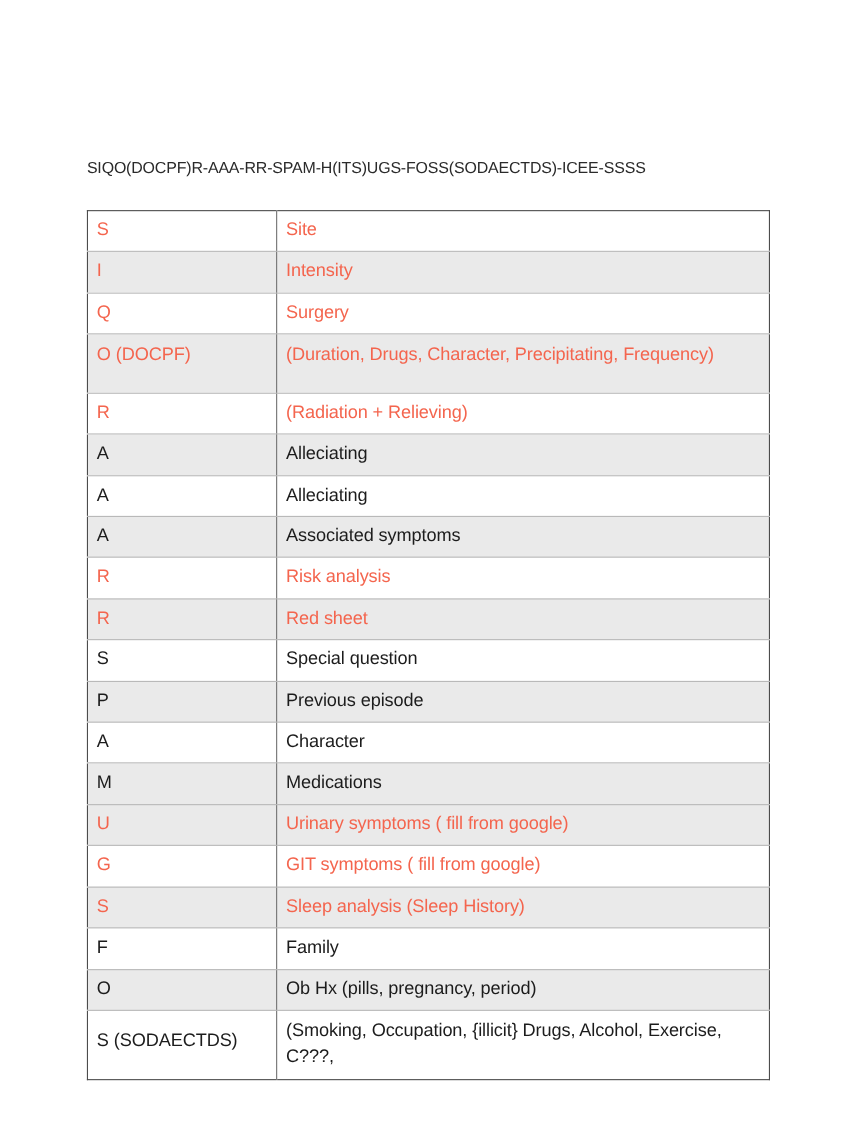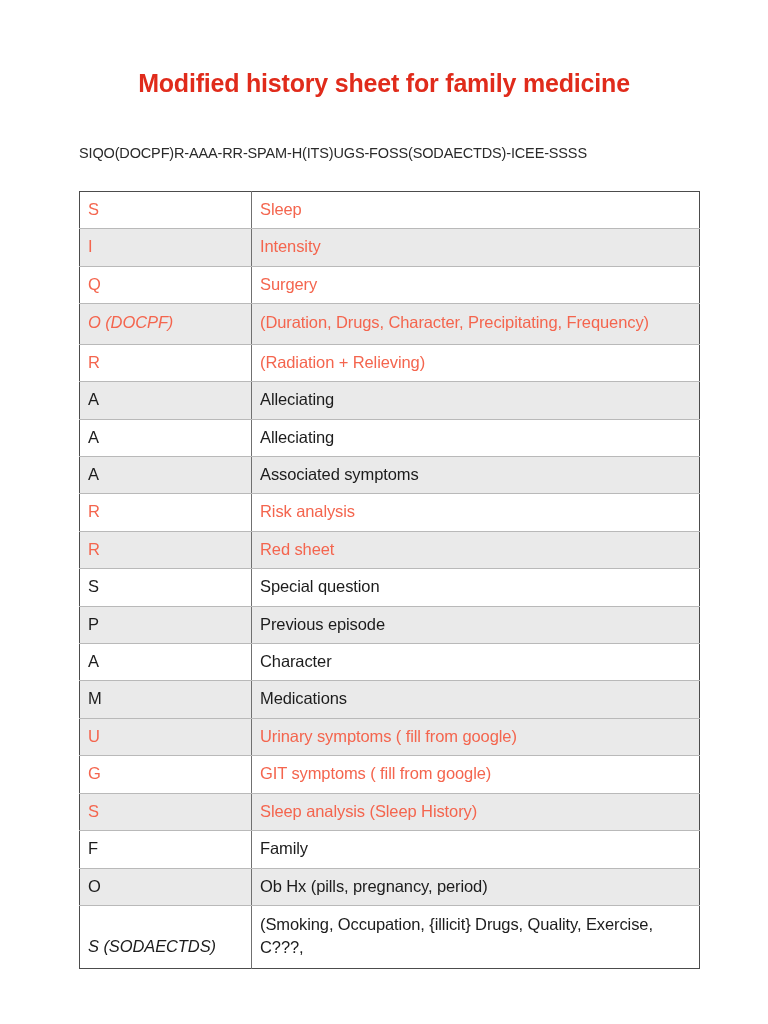--- a/index.html
+++ b/index.html
@@ -92,38 +92,36 @@
   }
   .sheet-table tr:last-child td {
     border-bottom: none;
   }
   .sheet-table tr.tall td {
     padding-top: 7px;
     padding-bottom: 8px;
   }
   .sheet-table tr.tall td.key {
     vertical-align: bottom;
-    padding-bottom: 9px;
-    font-style: italic;
+    padding-bottom: 22px;
   }
 </style>
 </head>
 <body>
 
 <div class="page">
 
-  <div class="doc-title">Modified history sheet for family medicine</div>
 
   <div class="mnemonic">SIQO(DOCPF)R-AAA-RR-SPAM-H(ITS)UGS-FOSS(SODAECTDS)-ICEE-SSSS</div>
 
   <table class="sheet-table">
     <tbody>
         <tr>
           <td class="key red">S</td>
-          <td class="desc red">Sleep</td>
+          <td class="desc red">Site</td>
         </tr>
         <tr class="alt">
           <td class="key red">I</td>
           <td class="desc red">Intensity</td>
         </tr>
         <tr>
           <td class="key red">Q</td>
           <td class="desc red">Surgery</td>
         </tr>
         <tr class="alt tall">
@@ -185,18 +183,18 @@
         <tr>
           <td class="key">F</td>
           <td class="desc">Family</td>
         </tr>
         <tr class="alt">
           <td class="key">O</td>
           <td class="desc">Ob Hx (pills, pregnancy, period)</td>
         </tr>
         <tr class="tall">
           <td class="key">S (SODAECTDS)</td>
-          <td class="desc">(Smoking, Occupation, {illicit} Drugs, Quality, Exercise, C???,</td>
+          <td class="desc">(Smoking, Occupation, {illicit} Drugs, Alcohol, Exercise, C???,</td>
         </tr>
       </tbody>
   </table>
 
 </div>
 
 </body></html>

